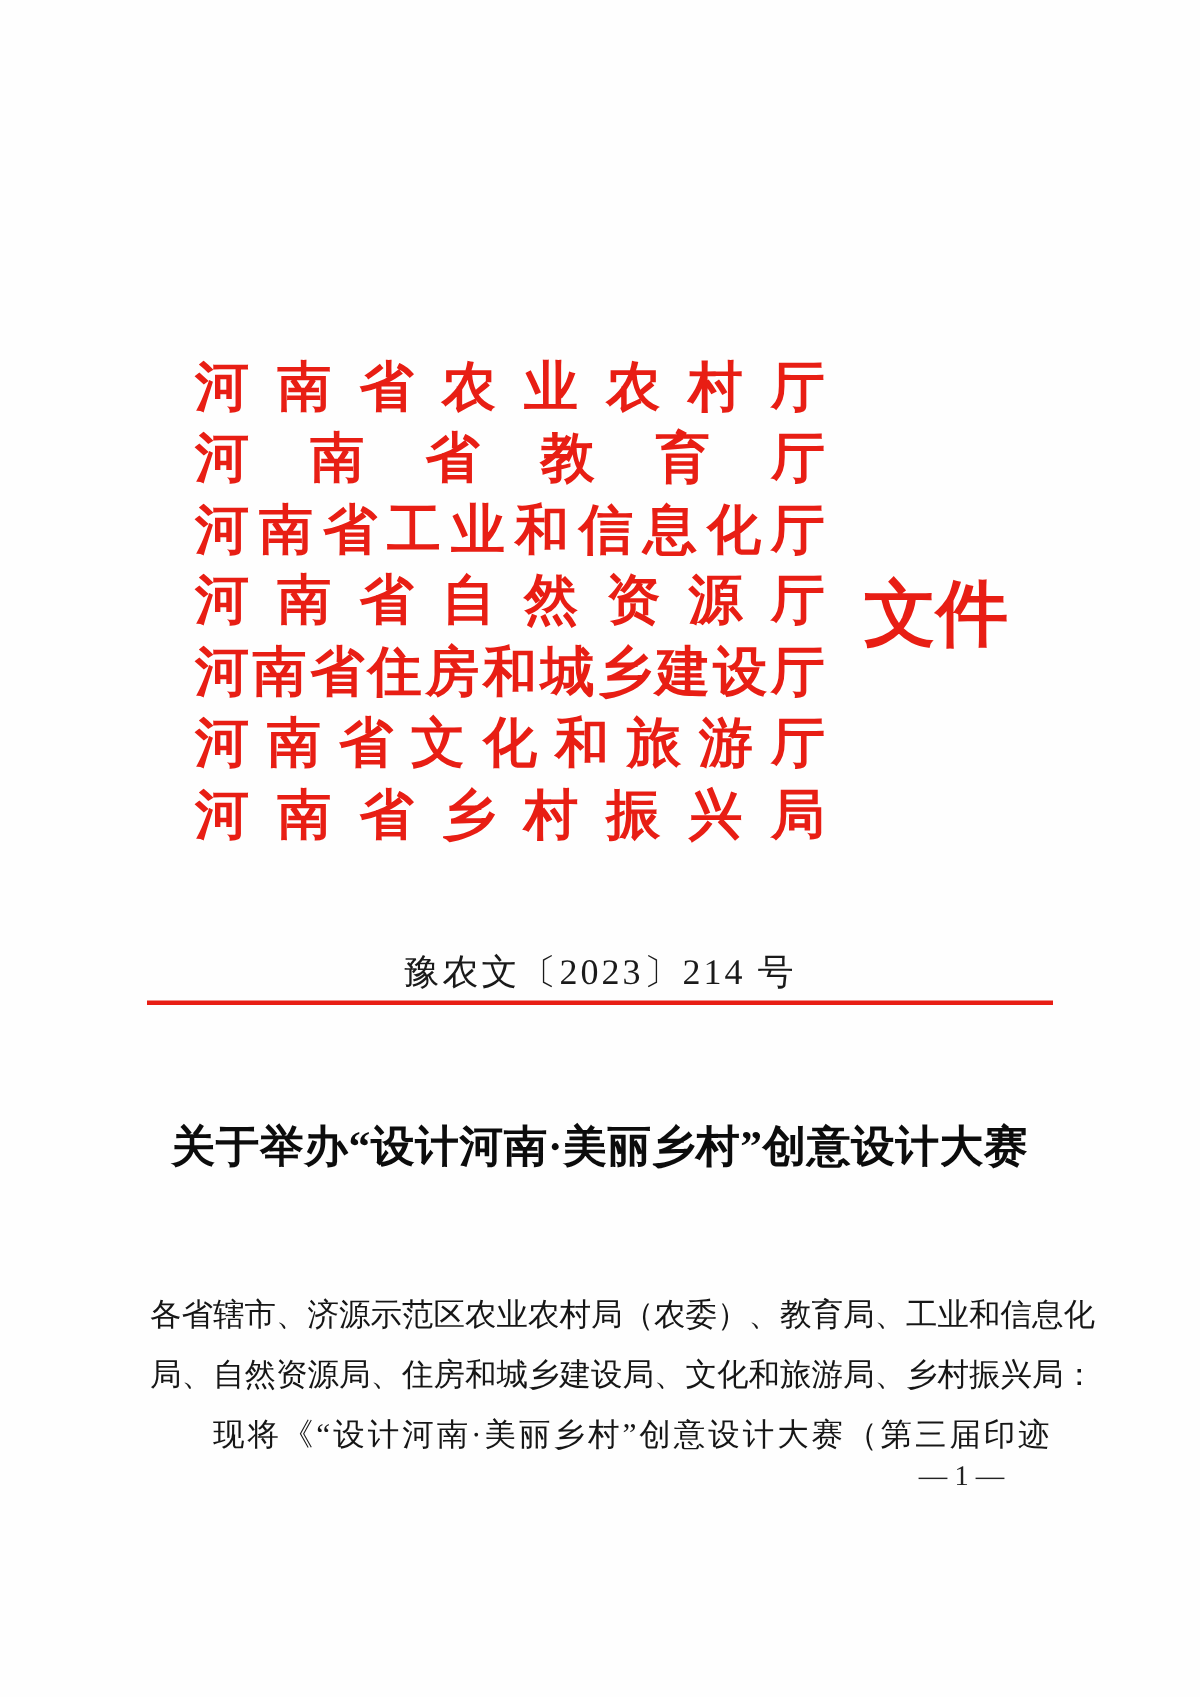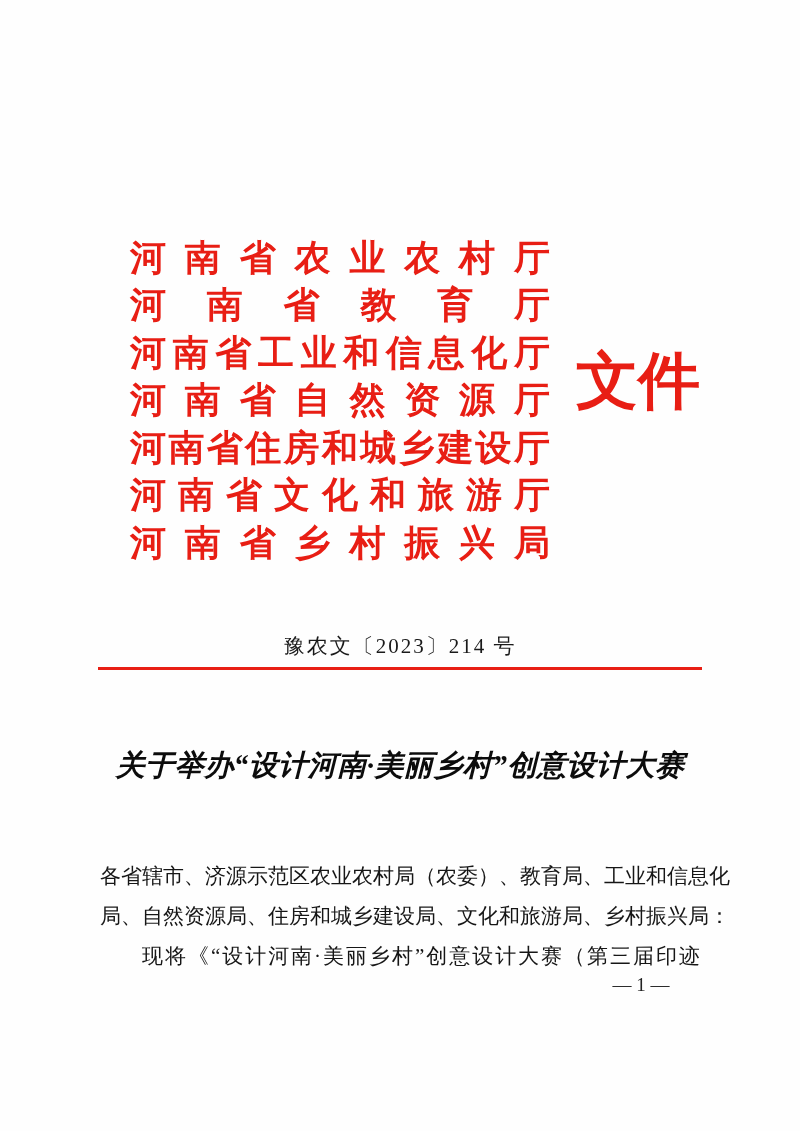--- a/index.html
+++ b/index.html
@@ -37,37 +37,37 @@
     font-size: 36px;
     font-weight: bold;
     color: var(--red);
     white-space: nowrap;
     line-height: 1;
   }
   .dept-line span { display: inline-block; }
   .doc-kind {
     position: absolute;
     left: 576px;
-    top: 350px;
-    font-size: 62px;
+    top: 386px;
+    font-size: 48px;
     font-weight: bold;
     color: var(--red);
     line-height: 1;
     letter-spacing: 0px;
     white-space: nowrap;
   }
 
   
   .doc-number {
     position: absolute;
     left: 0;
     top: 632px;
     width: 100%;
     text-align: center;
-    font-size: 21px;
+    font-size: 24px;
     letter-spacing: 2px;
     color: #1a1a1a;
   }
 
   
   .red-rule {
     position: absolute;
     left: 98px;
     top: 667px;
     width: 604px;
@@ -84,21 +84,20 @@
     margin: 0;
     text-align: center;
     font-weight: bold;
     color: #0c0c0c;
   }
   .title-line {
     font-size: 29px;
     line-height: 51px;
     letter-spacing: 0.5px;
     white-space: nowrap;
-    font-style: italic;
   }
 
   
   .body-text {
     position: absolute;
     left: 100px;
     top: 856px;
     width: 600px;
     color: #161616;
   }

